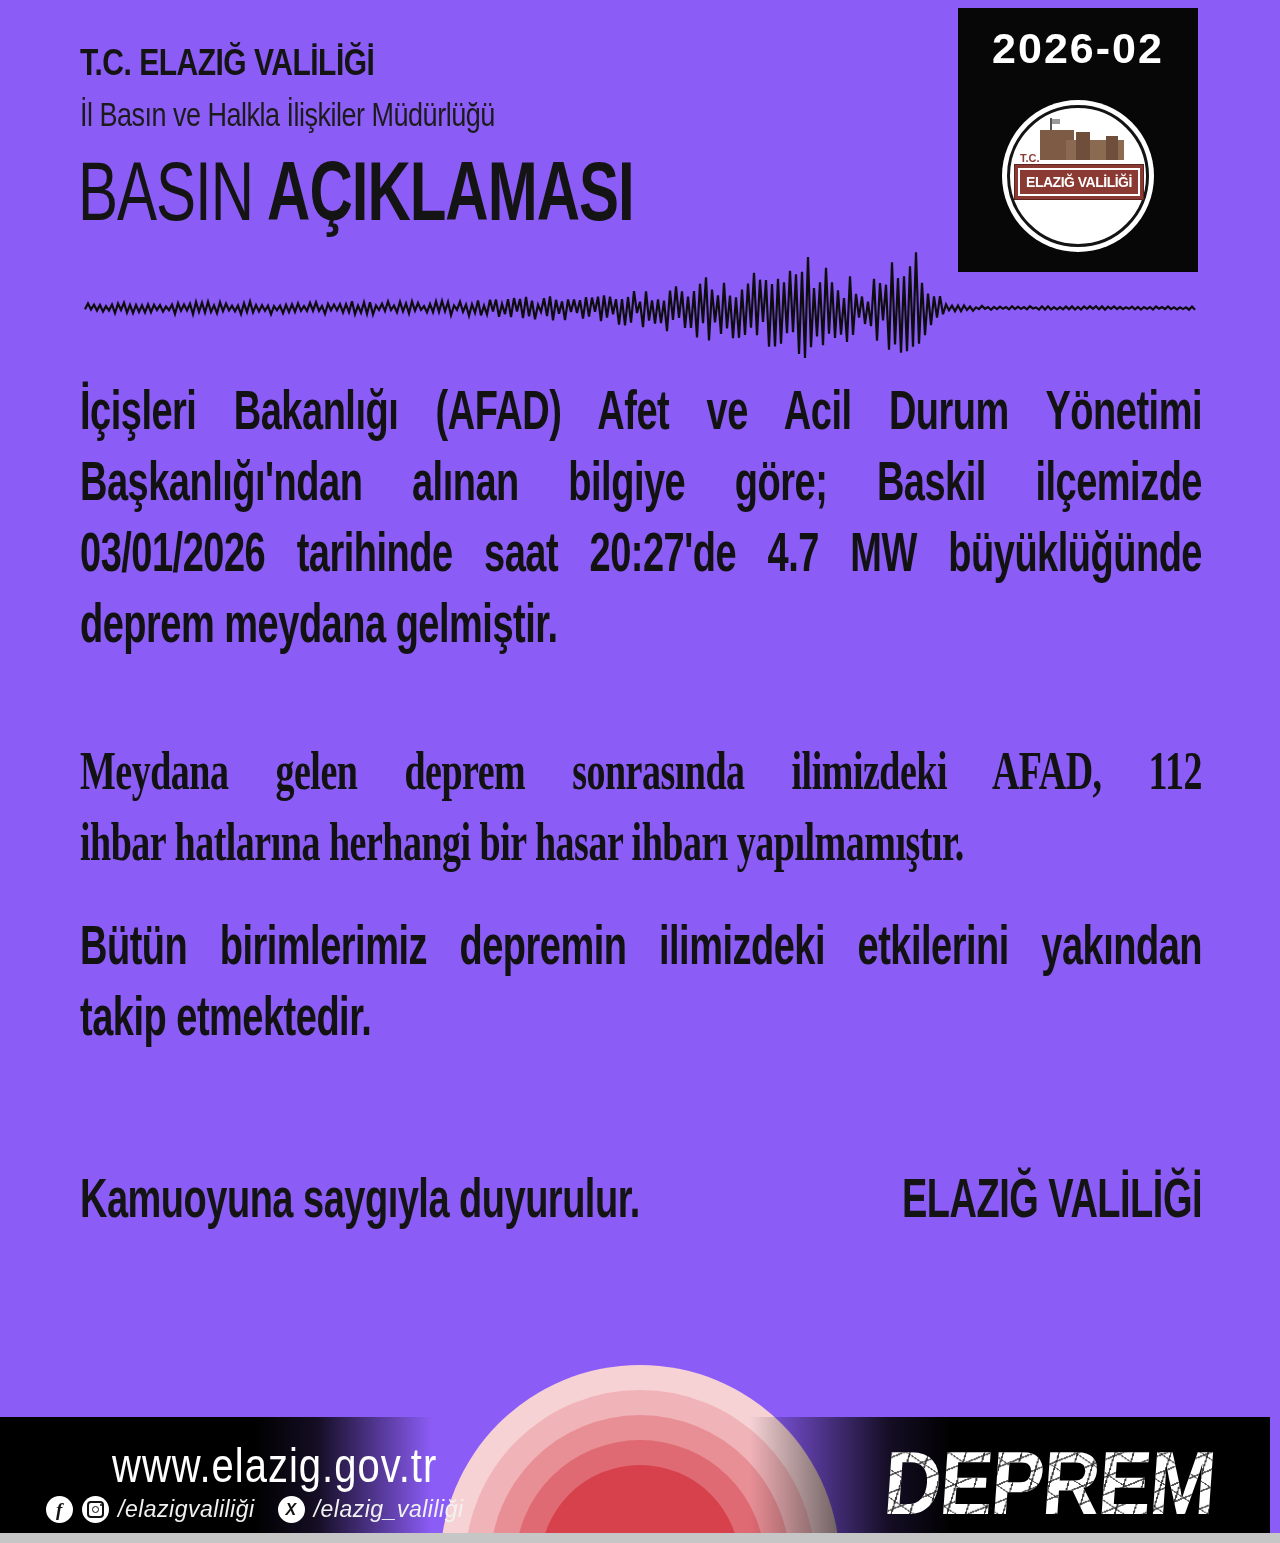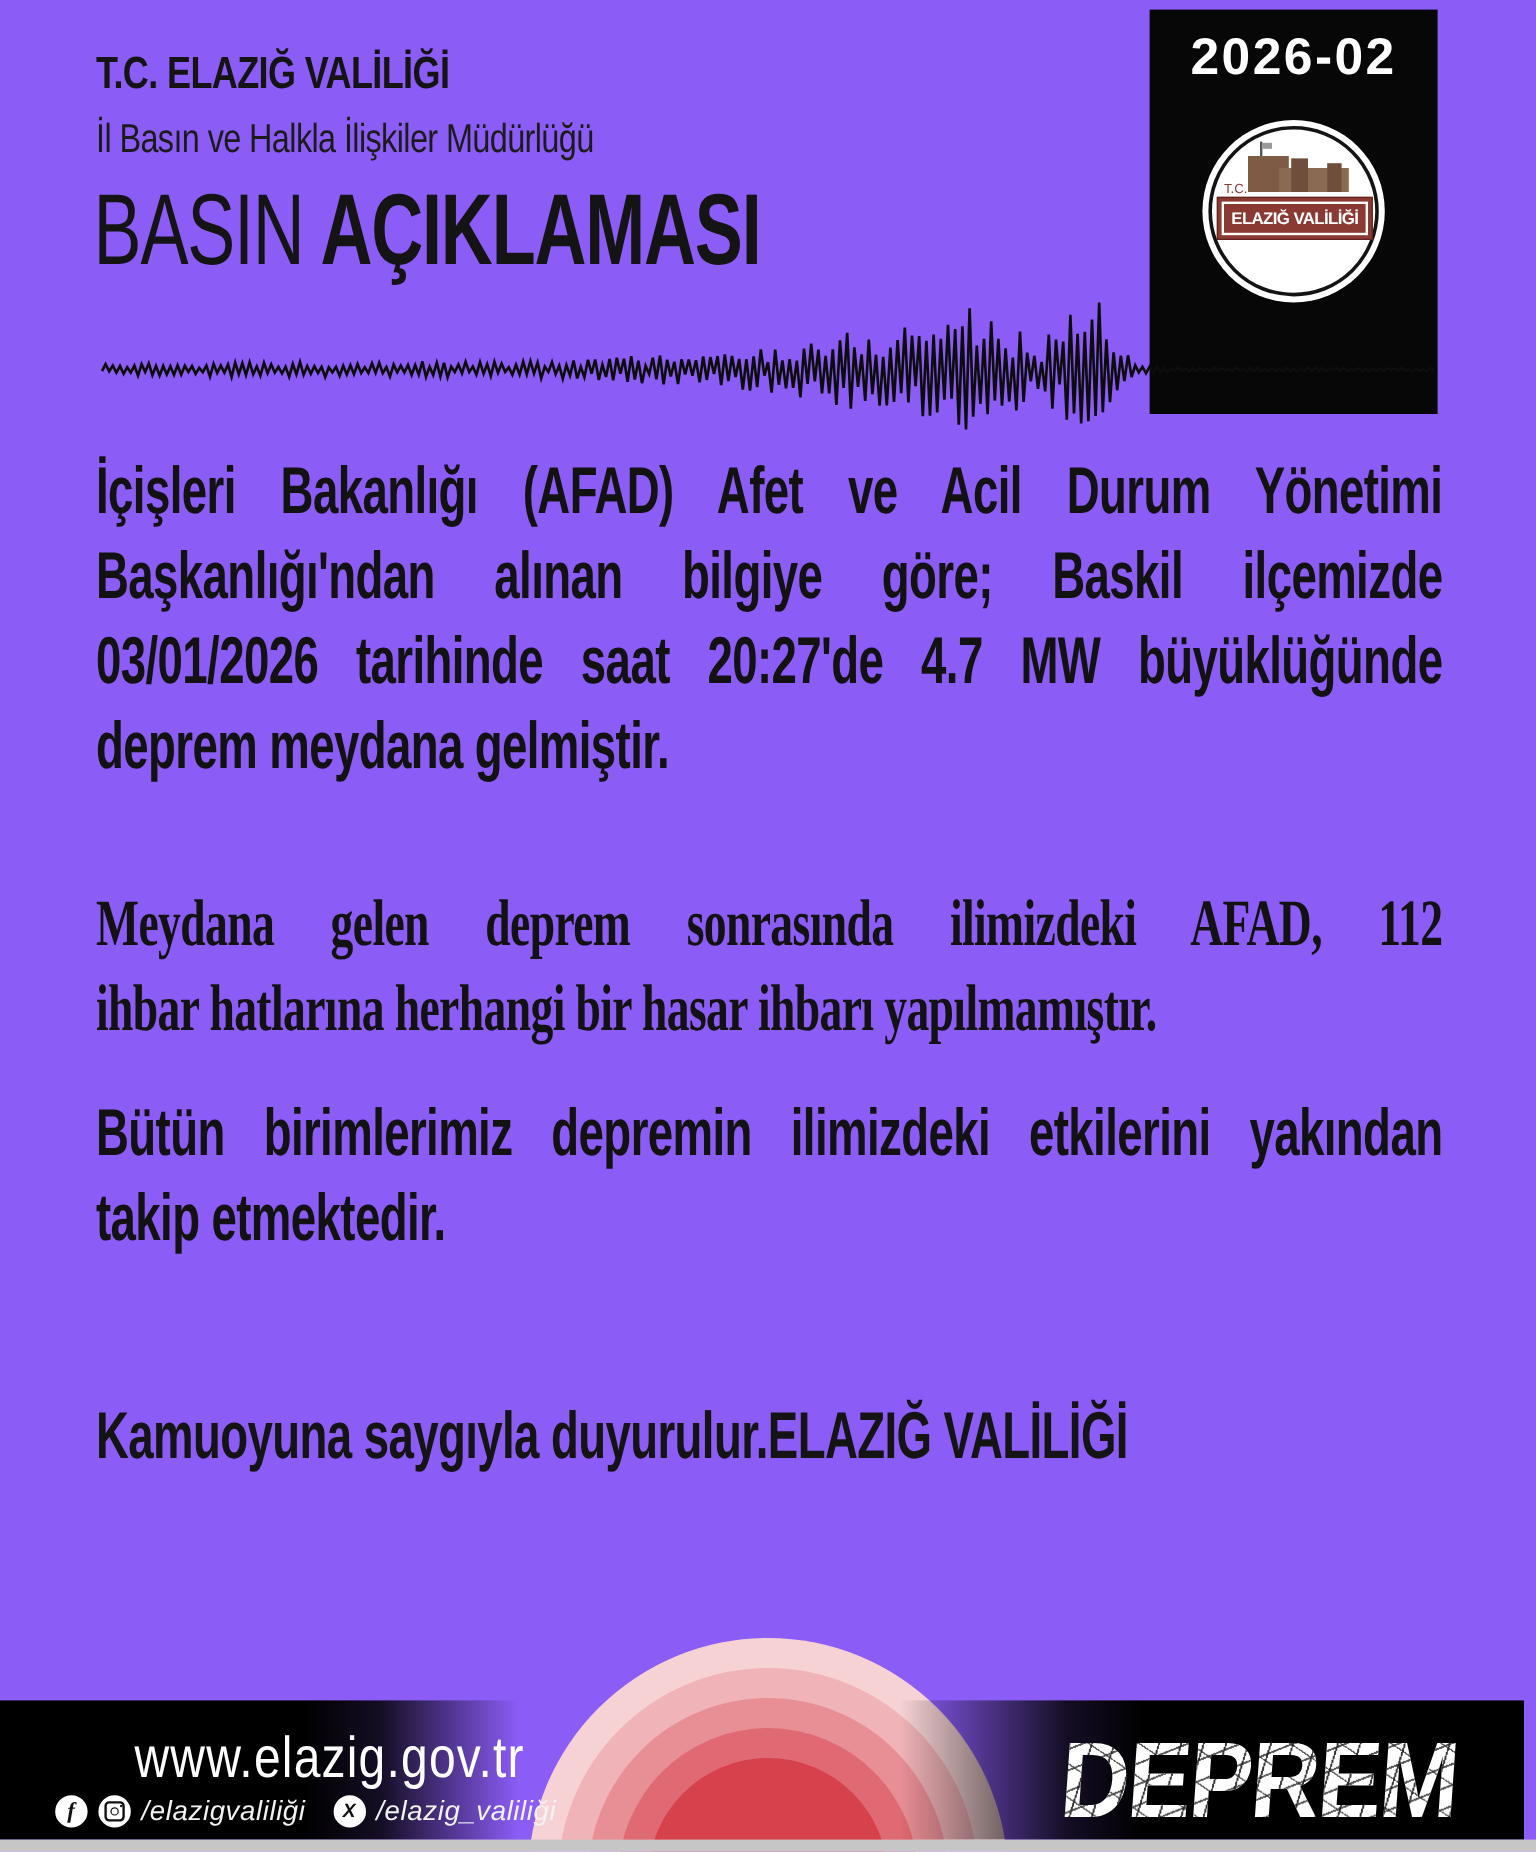--- a/index.html
+++ b/index.html
@@ -21,21 +21,21 @@
   }
   .doc-title{
     position:absolute; left:78px; top:148px; height:88px; line-height:88px;
     font-size:60px; letter-spacing:-1px; white-space:nowrap;
     transform:scaleY(1.4); transform-origin:left center;
   }
   .doc-title .t-light{font-weight:400;}
   .doc-title .t-bold{font-weight:700; margin-left:14px;}
   
   .bulletin-box{
-    position:absolute; left:958px; top:8px; width:240px; height:337px;
+    position:absolute; left:958px; top:8px; width:240px; height:264px;
     background:#070707;
   }
   .bulletin-no{
     position:absolute; left:0; top:16px; width:100%; text-align:center;
     color:#ffffff; font-size:43px; font-weight:700; letter-spacing:2px;
   }
   .seal{
     position:absolute; left:44px; top:92px; width:152px; height:152px;
     background:#ffffff; border-radius:50%;
   }
@@ -43,21 +43,21 @@
     content:""; position:absolute; inset:5px; border:3px solid #141414; border-radius:50%;
   }
   .castle{position:absolute; left:24px; top:18px; width:104px; height:44px;}
   .castle .keep{position:absolute; left:14px; top:12px; width:34px; height:30px; background:#7d5b45;}
   .castle .wall{position:absolute; left:40px; top:22px; width:58px; height:20px; background:#8a6a50;}
   .castle .tower{position:absolute; left:50px; top:14px; width:14px; height:28px; background:#6f4f3c;}
   .castle .tower2{position:absolute; left:80px; top:18px; width:12px; height:24px; background:#6f4f3c;}
   .castle .flagpole{position:absolute; left:24px; top:0; width:2px; height:14px; background:#555;}
   .castle .flag{position:absolute; left:26px; top:1px; width:8px; height:5px; background:#9a9a9a;}
   .seal-tc{
-    position:absolute; left:18px; top:52px; font-size:11px; font-weight:400; color:#8a3a33;
+    position:absolute; left:18px; top:52px; font-size:11px; font-weight:700; color:#8a3a33;
   }
   .seal-banner{
     position:absolute; left:12px; top:64px; width:128px; height:34px;
     background:#8a3a33; border:1px solid #5f241f;
   }
   .seal-banner-inner{
     position:absolute; inset:3px; border:2px solid #ffffff;
     display:flex; align-items:center; justify-content:center;
     color:#ffffff; font-size:14px; font-weight:700; letter-spacing:-0.5px; white-space:nowrap;
   }
@@ -69,21 +69,21 @@
     position:relative; height:71px; line-height:71px; overflow:hidden;
     font-size:38px; font-weight:700; letter-spacing:-0.5px;
     text-align:justify; transform:scaleY(1.45); color:#121212;
   }
   .line.just::after{content:""; display:inline-block; width:100%;}
   .p1{position:absolute; top:375px; width:100%;}
   .p2{position:absolute; top:735px; width:100%;font-family:Liberation Serif, serif;}
   .p3{position:absolute; top:910px; width:100%;}
   .closing{
     position:absolute; top:1163px; width:100%;
-    display:flex; align-items:center;
+    display:flex; justify-content:space-between; align-items:center;
     height:71px;
   }
   .closing div{
     font-size:38px; font-weight:700; letter-spacing:-0.5px;
     transform:scaleY(1.45); white-space:nowrap;
   }
   
   .rings-svg{position:absolute; left:0; top:1240px; z-index:1;}
   .footer-bar{
     position:absolute; left:0; top:1417px; width:1270px; height:116px; z-index:2;

